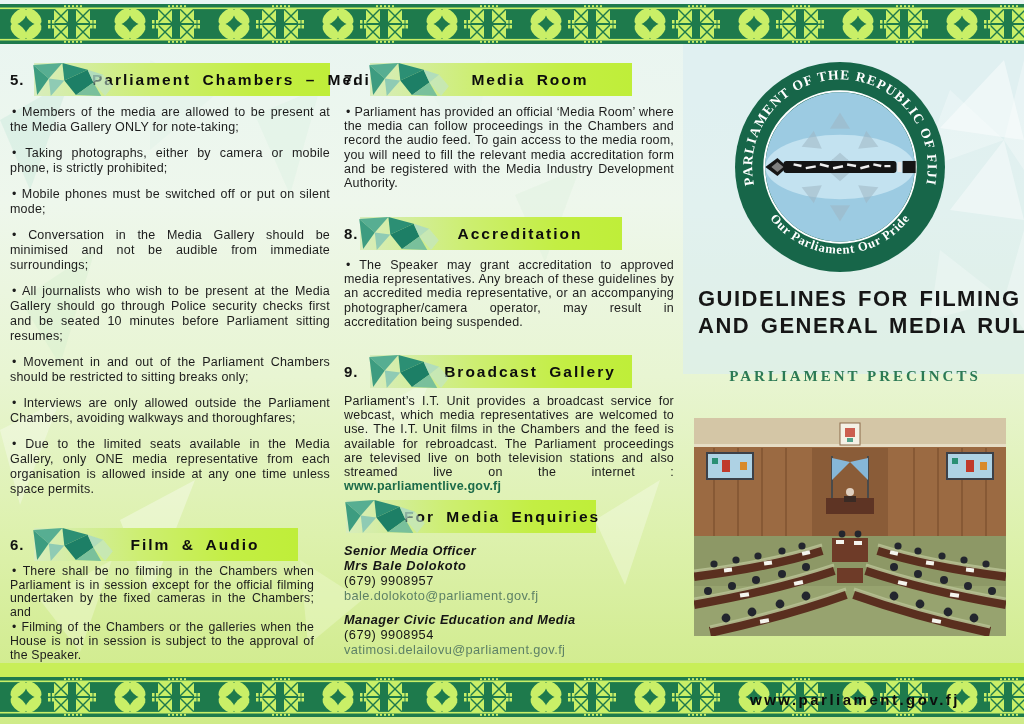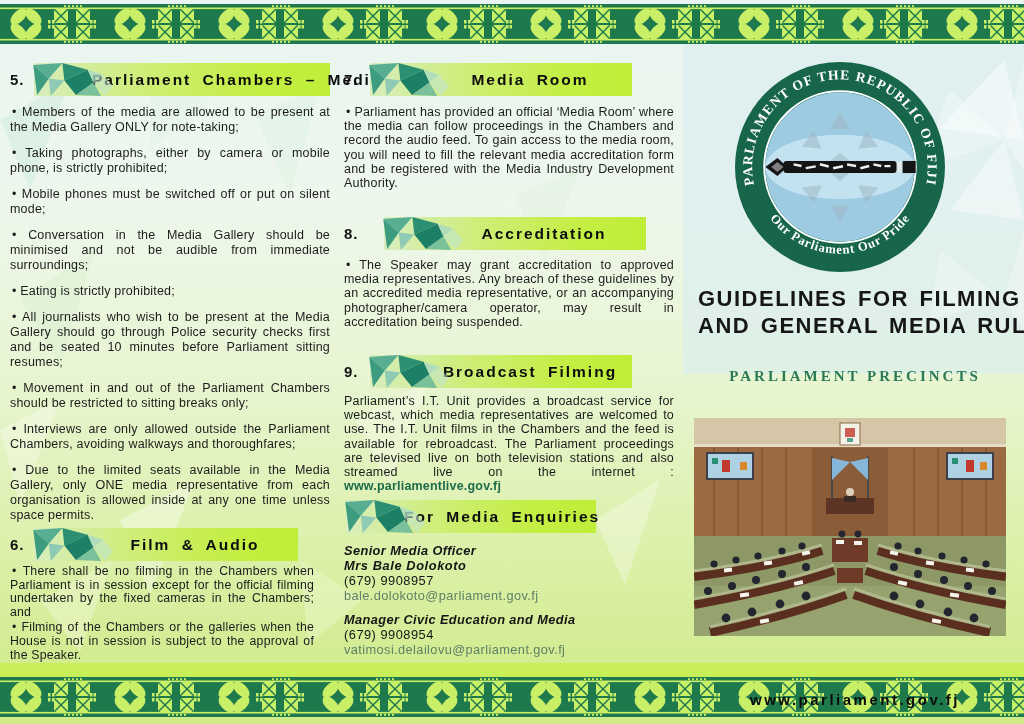--- a/index.html
+++ b/index.html
@@ -248,21 +248,20 @@
     <svg class="facet">
         <use href="#facet-sym"></use>
       </svg>
     <span class="bar-label">Parliament Chambers – Media Gallery</span>
   </div>
   <div class="body-col" style="left:10px;top:105px;width:320px;">
     <p class="bullet">Members of the media are allowed to be present at the Media Gallery ONLY for note-taking;</p>
     <p class="bullet">Taking photographs, either by camera or mobile phone, is strictly prohibited;</p>
     <p class="bullet">Mobile phones must be switched off or put on silent mode;</p>
     <p class="bullet">Conversation in the Media Gallery should be minimised and not be audible from immediate surroundings;</p>
-    <p class="bullet">Eating is strictly prohibited;</p>
     <p class="bullet">All journalists who wish to be present at the Media Gallery should go through Police security checks first and be seated 10 minutes before Parliament sitting resumes;</p>
     <p class="bullet">Movement in and out of the Parliament Chambers should be restricted to sitting breaks only;</p>
     <p class="bullet">Interviews are only allowed outside the Parliament Chambers, avoiding walkways and thoroughfares;</p>
     <p class="bullet">Due to the limited seats available in the Media Gallery, only ONE media representative from each organisation is allowed inside at any one time unless space permits.</p>
   </div>
 
   <div class="num" style="left:10px;top:536px;">6.</div>
   <div class="bar" style="left:34px;top:528px;width:264px;">
     <svg class="facet">
         <use href="#facet-sym"></use>
@@ -279,36 +278,36 @@
     <svg class="facet">
         <use href="#facet-sym"></use>
       </svg>
     <span class="bar-label">Media Room</span>
   </div>
   <div class="body-col" style="left:344px;top:105px;width:330px;line-height:14.2px;">
     <p class="bullet">Parliament has provided an official ‘Media Room’ where the media can follow proceedings in the Chambers and record the audio feed. To gain access to the media room, you will need to fill the relevant media accreditation form and be registered with the Media Industry Development Authority.</p>
   </div>
 
   <div class="num" style="left:344px;top:225px;">8.</div>
-  <div class="bar" style="left:384px;top:217px;width:262px;">
+  <div class="bar" style="left:360px;top:217px;width:262px;">
     <svg class="facet">
         <use href="#facet-sym"></use>
       </svg>
     <span class="bar-label">Accreditation</span>
   </div>
   <div class="body-col" style="left:344px;top:258px;width:330px;line-height:14.2px;">
     <p class="bullet">The Speaker may grant accreditation to approved media representatives. Any breach of these guidelines by an accredited media representative, or an accompanying photographer/camera operator, may result in accreditation being suspended.</p>
   </div>
 
   <div class="num" style="left:344px;top:363px;">9.</div>
   <div class="bar" style="left:370px;top:355px;width:262px;">
     <svg class="facet">
         <use href="#facet-sym"></use>
       </svg>
-    <span class="bar-label">Broadcast Filming</span>
+    <span class="bar-label">Broadcast Gallery</span>
   </div>
   <div class="body-col" style="left:344px;top:394px;width:330px;line-height:14.2px;">
     <p class="plain"><span>Parliament’s I.T. Unit provides a broadcast service for webcast, which media representatives are welcomed to use. The I.T. Unit films in the Chambers and the feed is available for rebroadcast. The Parliament proceedings are televised live on both television stations and also streamed live on the internet : </span><span class="inline-link">www.parliamentlive.gov.fj</span></p>
   </div>
 
   <div class="bar" style="left:346px;top:500px;width:250px;">
     <svg class="facet">
         <use href="#facet-sym"></use>
       </svg>
     <span class="bar-label">For Media Enquiries</span>

